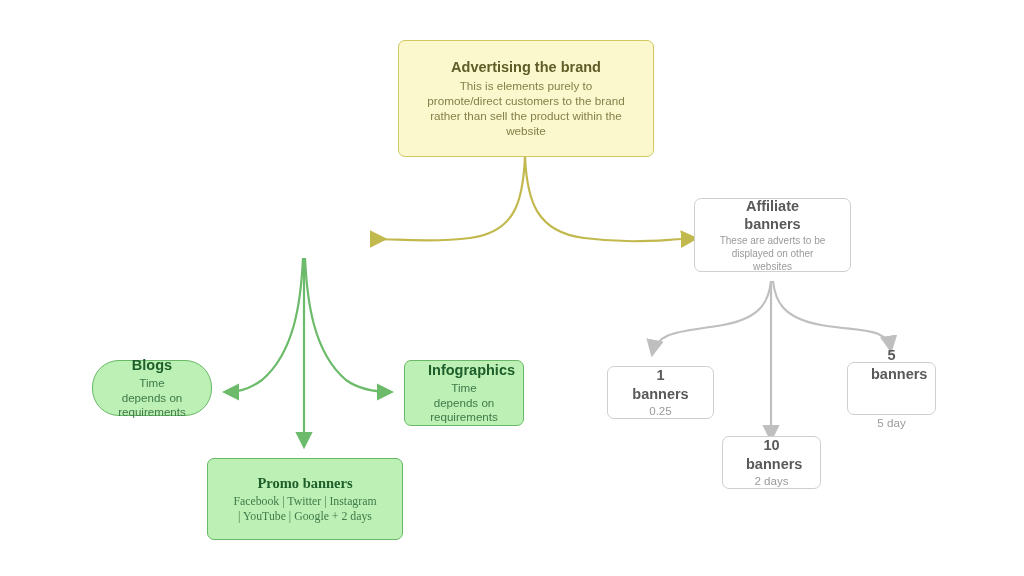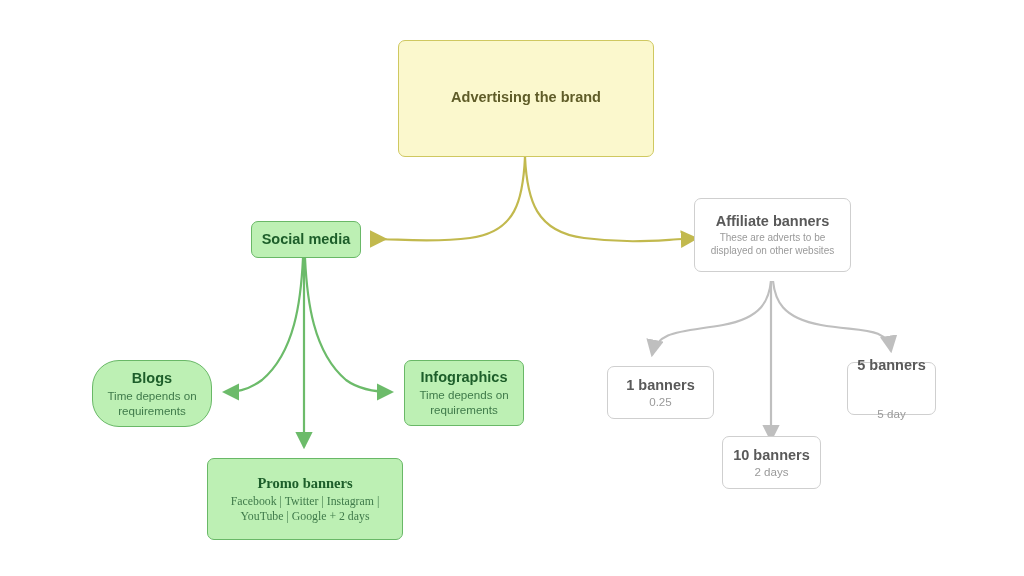--- a/index.html
+++ b/index.html
@@ -25,24 +25,23 @@
     width: 1024px;
     height: 576px;
     pointer-events: none;
   }
   .node {
     position: absolute;
     box-sizing: border-box;
     border-radius: 7px;
     display: flex;
     flex-direction: column;
-    align-items: center;
     justify-content: center;
     text-align: center;
-    padding: 4px 0;
+    padding: 4px 23px;
   }
   .node .title {
     font-weight: bold;
     line-height: 1.25;
   }
   .node .sub {
     line-height: 1.28;
   }
 
   
@@ -82,21 +81,21 @@
     top: 221px;
     width: 110px;
     height: 37px;
   }
   .node-social .title { font-size: 14.5px; }
 
   .node-blogs {
     left: 92px;
     top: 360px;
     width: 120px;
-    height: 67px;
+    height: 56px;
     border-radius: 27px;
   }
   .node-blogs .title { font-size: 14.5px; margin-bottom: 2px; }
   .node-blogs .sub { font-size: 11.6px; }
 
   .node-infographics {
     left: 404px;
     top: 360px;
     width: 120px;
     height: 66px;
@@ -195,25 +194,23 @@
 
     <path d="M 771,281 C 769,300 762,318 723,325 C 683,332 657,330 652,355" fill="none" stroke="#bfbfbf" stroke-width="2.2" marker-end="url(#arrow-gray)"></path>
 
     <path d="M 771,281 L 771,440" fill="none" stroke="#bfbfbf" stroke-width="2.2" marker-end="url(#arrow-gray)"></path>
 
     <path d="M 773,281 C 775,300 782,318 821,325 C 861,332 887,326 891,351" fill="none" stroke="#bfbfbf" stroke-width="2.2" marker-end="url(#arrow-gray)"></path>
   </svg>
 
   <div class="node node-root">
     <div class="title">Advertising the brand</div>
-  </div>
-
-  <div class="node node-green node-social">
-    <div class="title">Social media</div>
-  </div>
+    <div class="sub">This is elements purely to promote/direct customers to the brand rather than sell the product within the website</div>
+  </div>
+
 
   <div class="node node-gray node-affiliate">
     <div class="title">Affiliate banners</div>
     <div class="sub">These are adverts to be displayed on other websites</div>
   </div>
 
   <div class="node node-green node-blogs">
     <div class="title">Blogs</div>
     <div class="sub">Time depends on requirements</div>
   </div>

